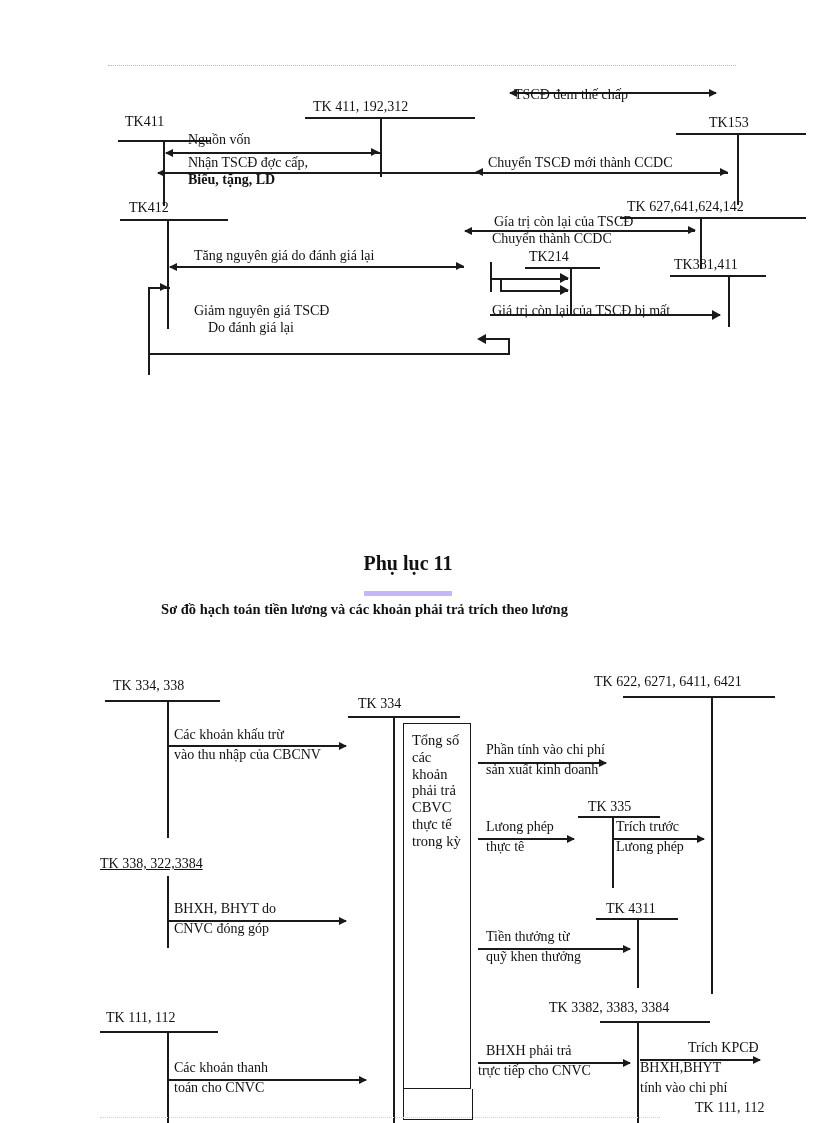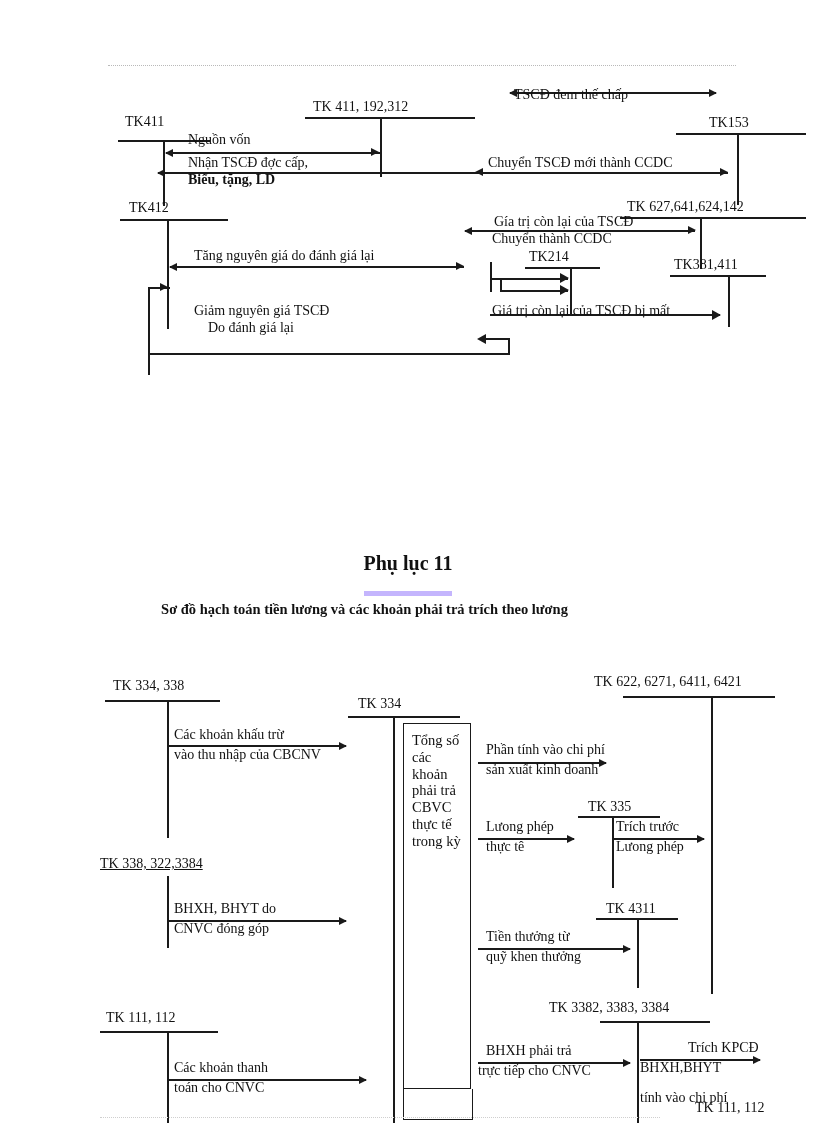--- a/index.html
+++ b/index.html
@@ -244,19 +244,19 @@
 
     <div class="cutbox" style="left:403px;top:1089px;width:68px;height:30px;"></div>
 
     <div class="arrow" style="left:478px;top:1062px;width:152px;"></div>
     <div class="lbl" style="left:486px;top:1043px;">BHXH phải trả</div>
     <div class="lbl" style="left:478px;top:1063px;">trực tiếp cho CNVC</div>
 
     <div class="arrow" style="left:640px;top:1059px;width:120px;"></div>
     <div class="lbl" style="left:640px;top:1040px;margin-left:48px;">Trích KPCĐ</div>
     <div class="lbl" style="left:640px;top:1060px;">BHXH,BHYT</div>
-    <div class="lbl" style="left:640px;top:1080px;margin-top:10px;">tính vào chi phí</div>
+    <div class="lbl" style="left:640px;top:1080px;">tính vào chi phí</div>
 
     <div class="lbl" style="left:695px;top:1100px;">TK 111, 112</div>
   </div>
 
   <div class="footdots"></div>
 </div>
 
 </body></html>

